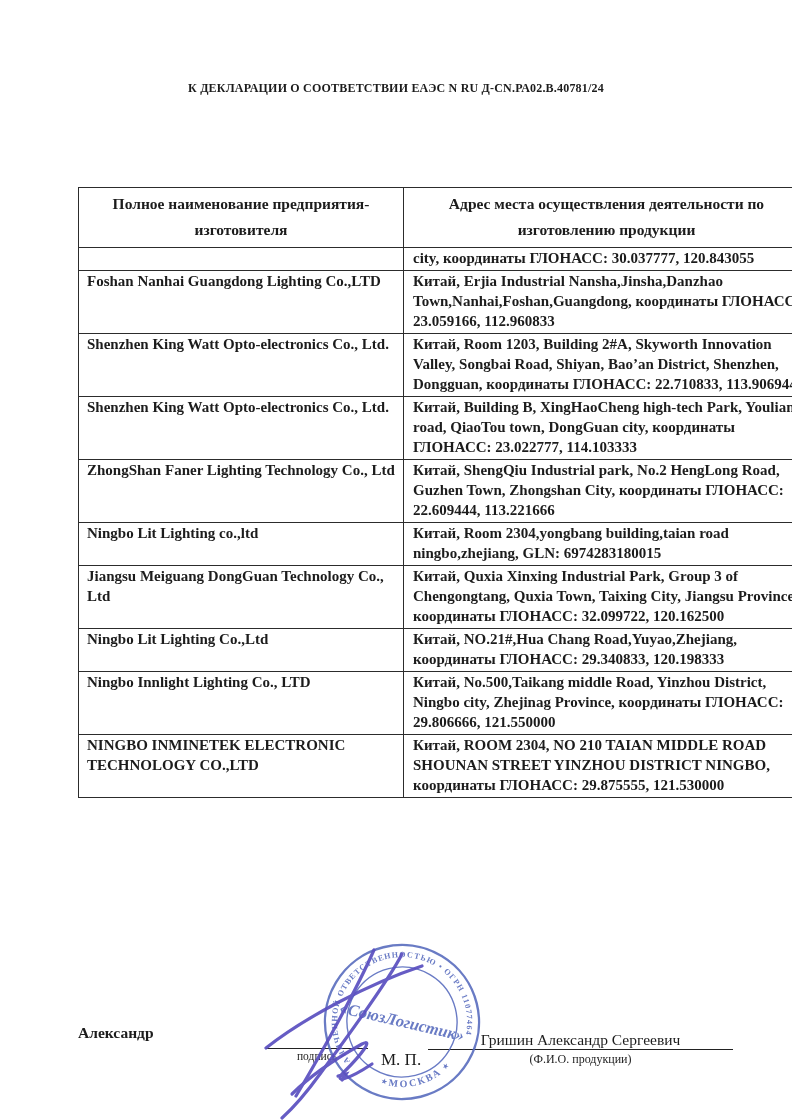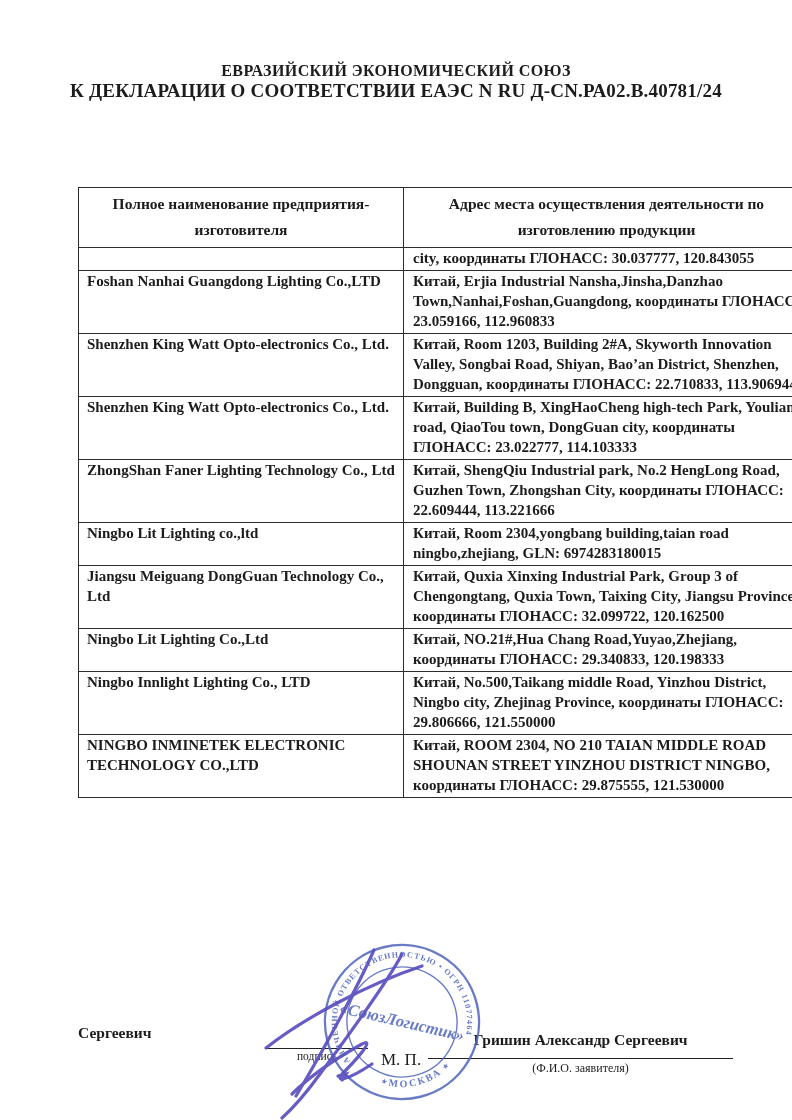--- a/index.html
+++ b/index.html
@@ -8,21 +8,21 @@
     width:792px; height:1120px;
     margin:0 auto;
     background:#ffffff;
     font-family:"Liberation Serif","DejaVu Serif",serif;
     color:#1c1c1c;
     overflow:hidden;
   }
   .doc-header { padding-top:62px; text-align:center; font-weight:bold; }
   .h-line1 { font-size:16px; letter-spacing:.4px; }
   .h-line2 { font-size:16px; margin-top:20px; }
-  .h-line3 { font-size:19px; letter-spacing:.2px; }
+  .h-line3 { font-size:12px; margin-top:19px; letter-spacing:.2px; }
 
   table.decl-table {
     position:absolute; left:78px; top:187px;
     width:732px;
     border-collapse:collapse;
     table-layout:fixed;
     font-size:15px; line-height:20px;
   }
   .decl-table th, .decl-table td {
     border:1px solid #2c2c2c;
@@ -38,33 +38,32 @@
 
   .footer-label {
     position:absolute; left:78px; top:1024px;
     font-weight:bold; font-size:15.5px;
   }
   .sig-block { position:absolute; left:266px; top:1026px; width:102px; text-align:center; }
   .sig-block .line { height:22px; border-bottom:1.3px solid #222; }
   .sig-block .caption { font-size:11.5px; margin-top:1px; }
   .mp { position:absolute; left:381px; top:1050px; font-size:17px; }
   .name-block { position:absolute; left:428px; top:1031px; width:305px; text-align:center; }
-  .name-block .name { font-size:15.5px; padding-bottom:9px; border-bottom:1.3px solid #222;font-weight:bold; }
+  .name-block .name { font-size:15.5px; padding-bottom:0; border-bottom:1.3px solid #222; }
   .name-block .caption { font-size:12px; margin-top:2px; }
 
   .stamp { position:absolute; left:300px; top:920px; width:204px; height:204px; opacity:.88; }
   .signature { position:absolute; left:252px; top:926px; width:190px; height:200px; opacity:.92; }
 </style>
 </head>
 <body>
 
 <div class="page">
 
   <div class="doc-header">
-    <div class="h-line1">ЕВРАЗИЙСКИЙ ЭКОНОМИЧЕСКИЙ СОЮЗ</div>
     <div class="h-line3">К ДЕКЛАРАЦИИ О СООТВЕТСТВИИ ЕАЭС N RU Д-CN.РА02.В.40781/24</div>
   </div>
 
   <table class="decl-table">
     <colgroup>
         <col class="c-name">
         <col class="c-addr">
       </colgroup>
     <thead>
       <tr>
@@ -110,32 +109,32 @@
         <td class="cell-name">Ningbo Innlight Lighting Co., LTD</td>
         <td class="cell-addr">Китай, No.500,Taikang middle Road, Yinzhou District, Ningbo city, Zhejinag Province, координаты ГЛОНАСС: 29.806666, 121.550000</td>
       </tr>
         <tr>
         <td class="cell-name">NINGBO INMINETEK ELECTRONIC TECHNOLOGY CO.,LTD</td>
         <td class="cell-addr">Китай, ROOM 2304, NO 210 TAIAN MIDDLE ROAD SHOUNAN STREET YINZHOU DISTRICT NINGBO, координаты ГЛОНАСС: 29.875555, 121.530000</td>
       </tr>
       </tbody>
   </table>
 
-  <div class="footer-label">Сергеевич</div>
+  <div class="footer-label">Александр</div>
 
   <div class="sig-block">
     <div class="line"></div>
     <div class="caption">подпись</div>
   </div>
 
   <div class="mp">М. П.</div>
 
   <div class="name-block">
     <div class="name">Гришин Александр Сергеевич</div>
-    <div class="caption">(Ф.И.О. заявителя)</div>
+    <div class="caption">(Ф.И.О. продукции)</div>
   </div>
 
   <svg class="stamp" viewBox="0 0 204 204" xmlns="http://www.w3.org/2000/svg">
     <g transform="rotate(-14 102 102)" fill="none" stroke="#5569bd">
       <circle cx="102" cy="102" r="77" stroke-width="2.4"></circle>
       <circle cx="102" cy="102" r="55" stroke-width="1.4"></circle>
       <path id="ringTop" d="M 43.1,129.5 A 65,65 0 1 1 160.9,129.5" stroke="none"></path>
       <path id="ringBottom" d="M 45.7,134.5 A 65,65 0 0 0 158.3,134.5" stroke="none"></path>
       <text font-size="8" font-weight="bold" letter-spacing="1.1" fill="#5569bd" stroke="none" font-family="Liberation Serif, serif">
         <textPath href="#ringTop" startOffset="50%" text-anchor="middle">С ОГРАНИЧЕННОЙ ОТВЕТСТВЕННОСТЬЮ  •  ОГРН 1107746456160</textPath>

